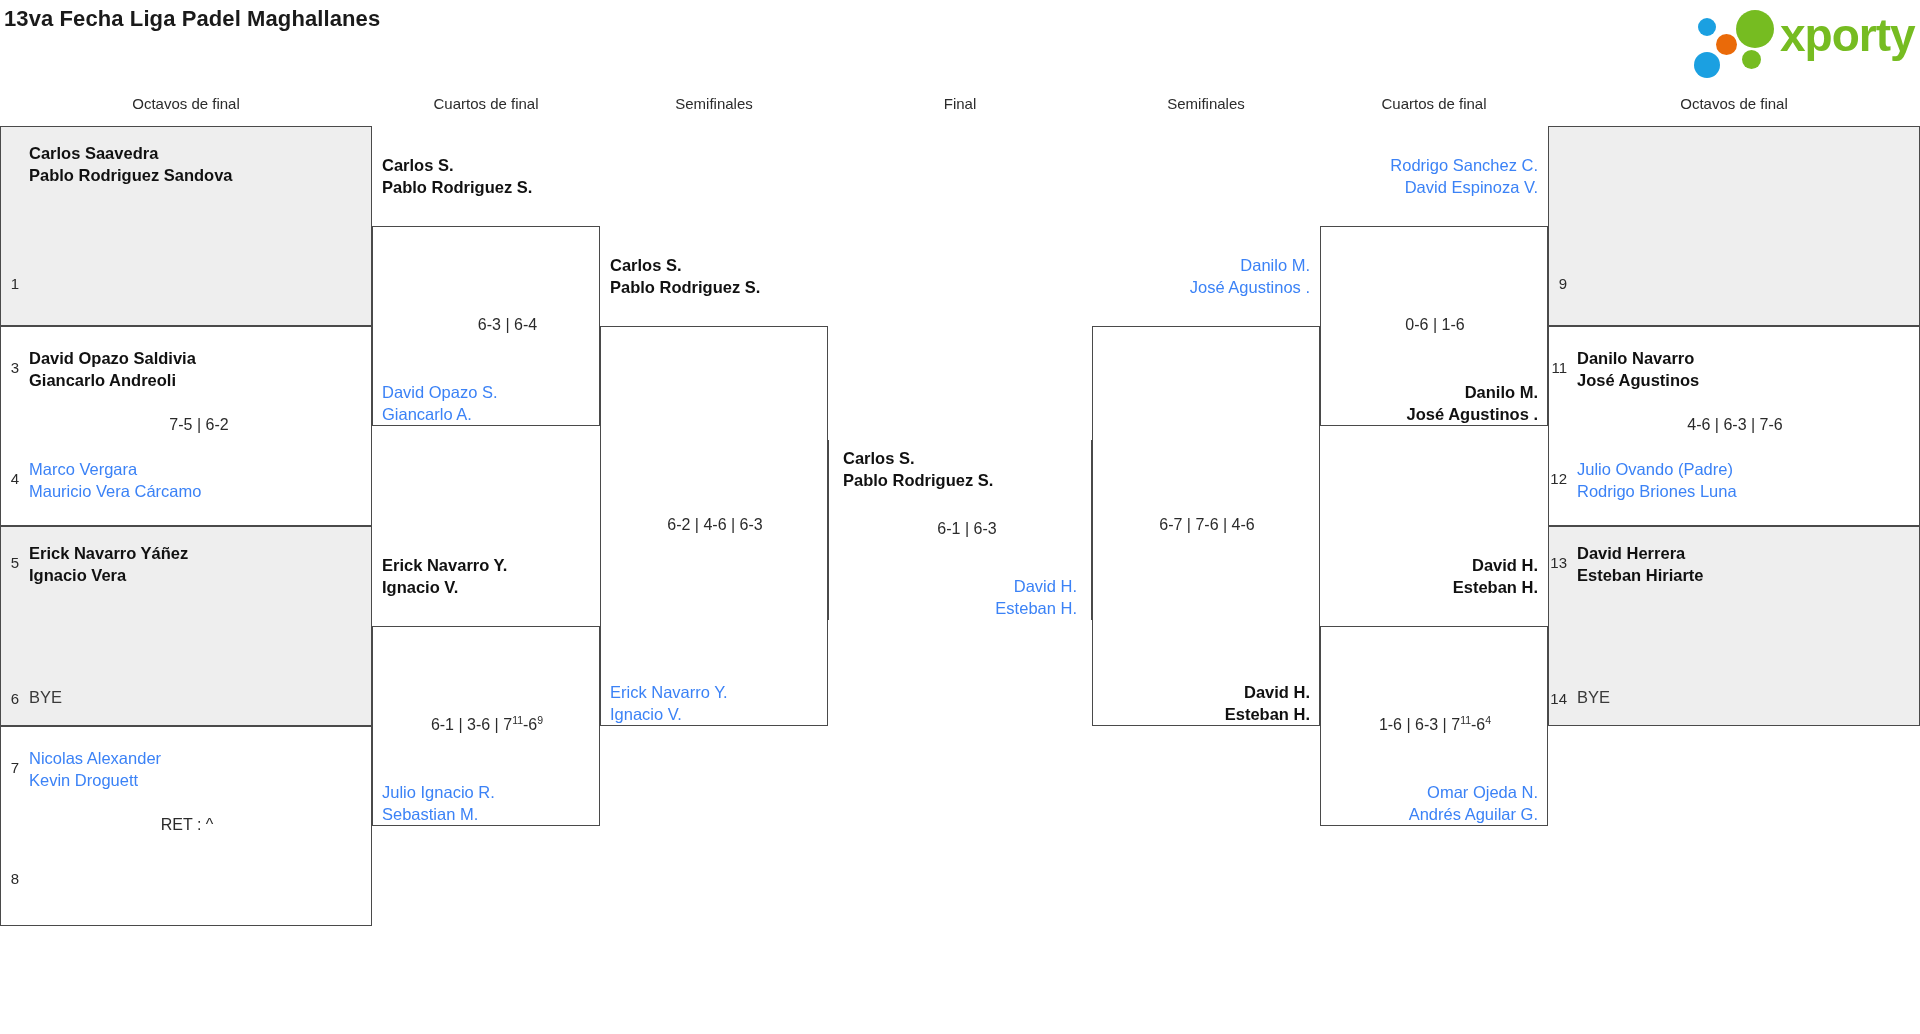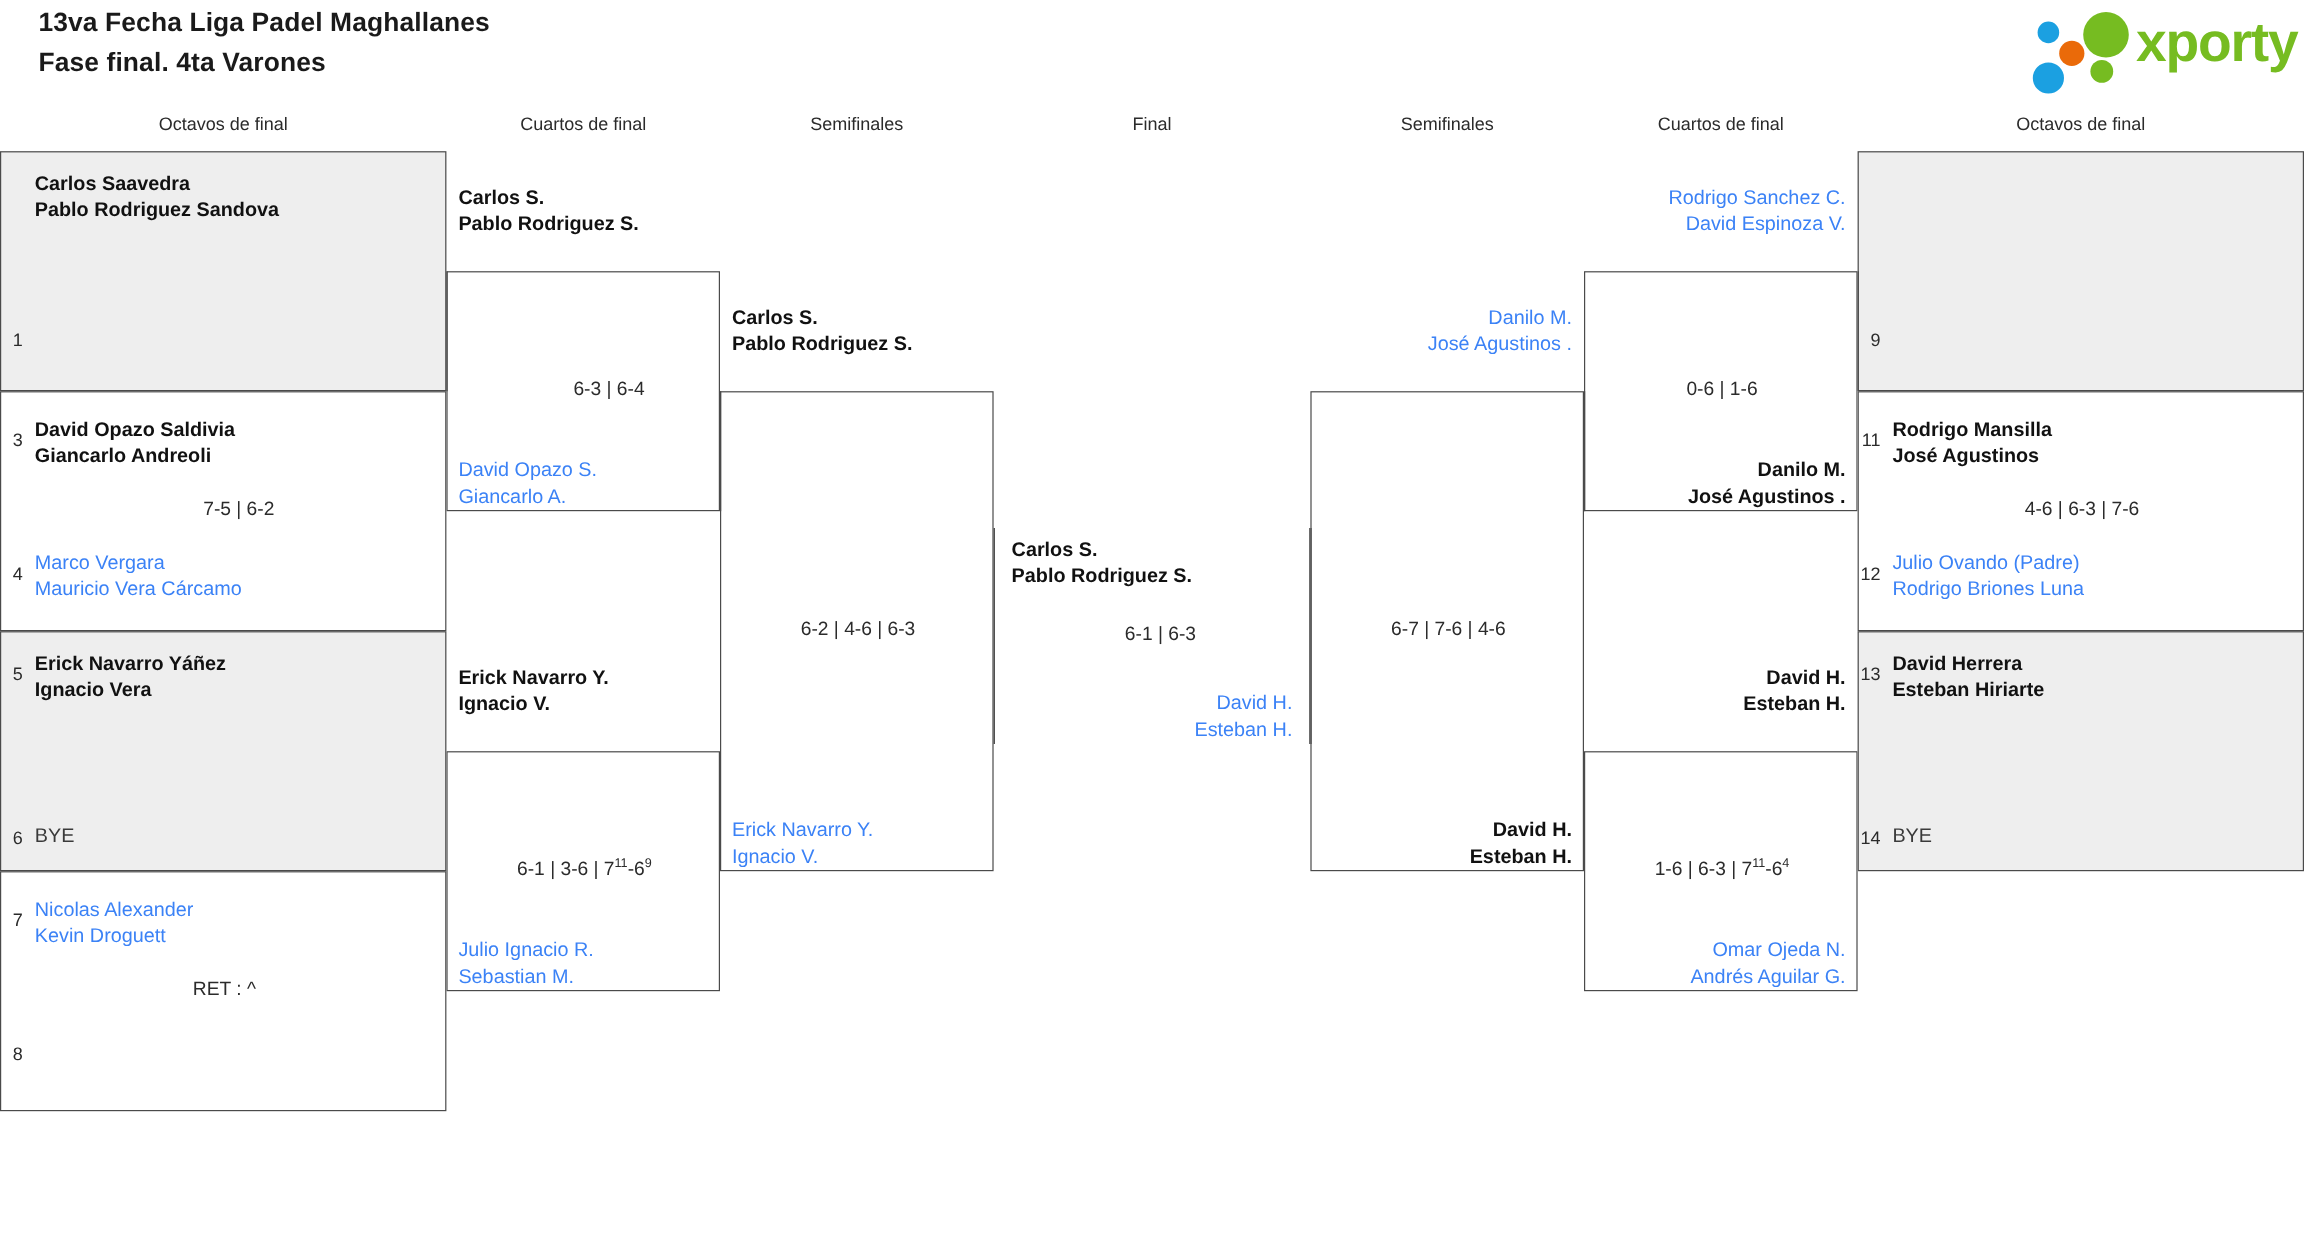--- a/index.html
+++ b/index.html
@@ -8,21 +8,21 @@
     width: 1920px; height: 1034px;
     background: #ffffff;
     font-family: "Liberation Sans", sans-serif;
     color: #1a1a1a;
     overflow: hidden;
   }
   #root { position: relative; width: 1920px; height: 1034px; }
 
   
   .title-block { position: absolute; left: 4px; top: 2px; }
-  .title-line { font-size: 22px; font-weight: 700; line-height: 33px; letter-spacing: .1px; white-space: nowrap; margin-left: 28px; }
+  .title-line { font-size: 22px; font-weight: 700; line-height: 33px; letter-spacing: .1px; white-space: nowrap; }
 
   .logo { position: absolute; right: 8px; top: 6px; width: 218px; height: 56px; }
   .logo-dots { position: absolute; left: 0; top: 0; width: 86px; height: 56px; }
   .dot { position: absolute; border-radius: 50%; }
   .d1 { left: 4px;  top: 12px; width: 18px; height: 18px; background: #1ba0e1; }
   .d2 { left: 22px; top: 28px; width: 21px; height: 21px; background: #ea6a09; }
   .d3 { left: 0px;  top: 46px; width: 26px; height: 26px; background: #1ba0e1; }
   .d4 { left: 42px; top: 4px;  width: 38px; height: 38px; background: #76bc21; }
   .d5 { left: 48px; top: 44px; width: 19px; height: 19px; background: #76bc21; }
   .logo-word { position: absolute; left: 86px; top: 3px; font-size: 46px; font-weight: 700;
@@ -50,21 +50,20 @@
 
   .connector { position: absolute; background: #4a4a4a; }
 </style>
 </head>
 <body>
 
 <div id="root">
 
   <div class="title-block">
     <div class="title-line">13va Fecha Liga Padel Maghallanes</div>
-    <div class="title-line">Fase final. 4ta Varones</div>
   </div>
 
   <div class="logo">
     <div class="logo-dots">
       <span class="dot d1"></span>
       <span class="dot d2"></span>
       <span class="dot d3"></span>
       <span class="dot d4"></span>
       <span class="dot d5"></span>
     </div>
@@ -213,21 +212,21 @@
 
   <div class="cell grey" style="left:1548px; top:126px; width:372px; height:200px;">
     <div class="seed" style="left:-4px; top:148px;">9</div>
     <div class="seed" style="left:-4px; top:284px;">10</div>
     <div class="bye" style="left:28px; top:282px;">BYE</div>
   </div>
 
   <div class="cell" style="left:1548px; top:326px; width:372px; height:200px;">
     <div class="seed" style="left:-4px; top:32px;">11</div>
     <div class="team win" style="left:28px; top:21px;">
-      <span class="ln">Rodrigo Mansilla</span>
+      <span class="ln">Danilo Navarro</span>
       <span class="ln">José Agustinos</span>
     </div>
     <div class="score" style="left:0px; top:89px; width:372px;">4-6 | 6-3 | 7-6</div>
     <div class="seed" style="left:-4px; top:143px;">12</div>
     <div class="team lose" style="left:28px; top:132px;">
       <span class="ln">Julio Ovando (Padre)</span>
       <span class="ln">Rodrigo Briones Luna</span>
     </div>
   </div>
 

